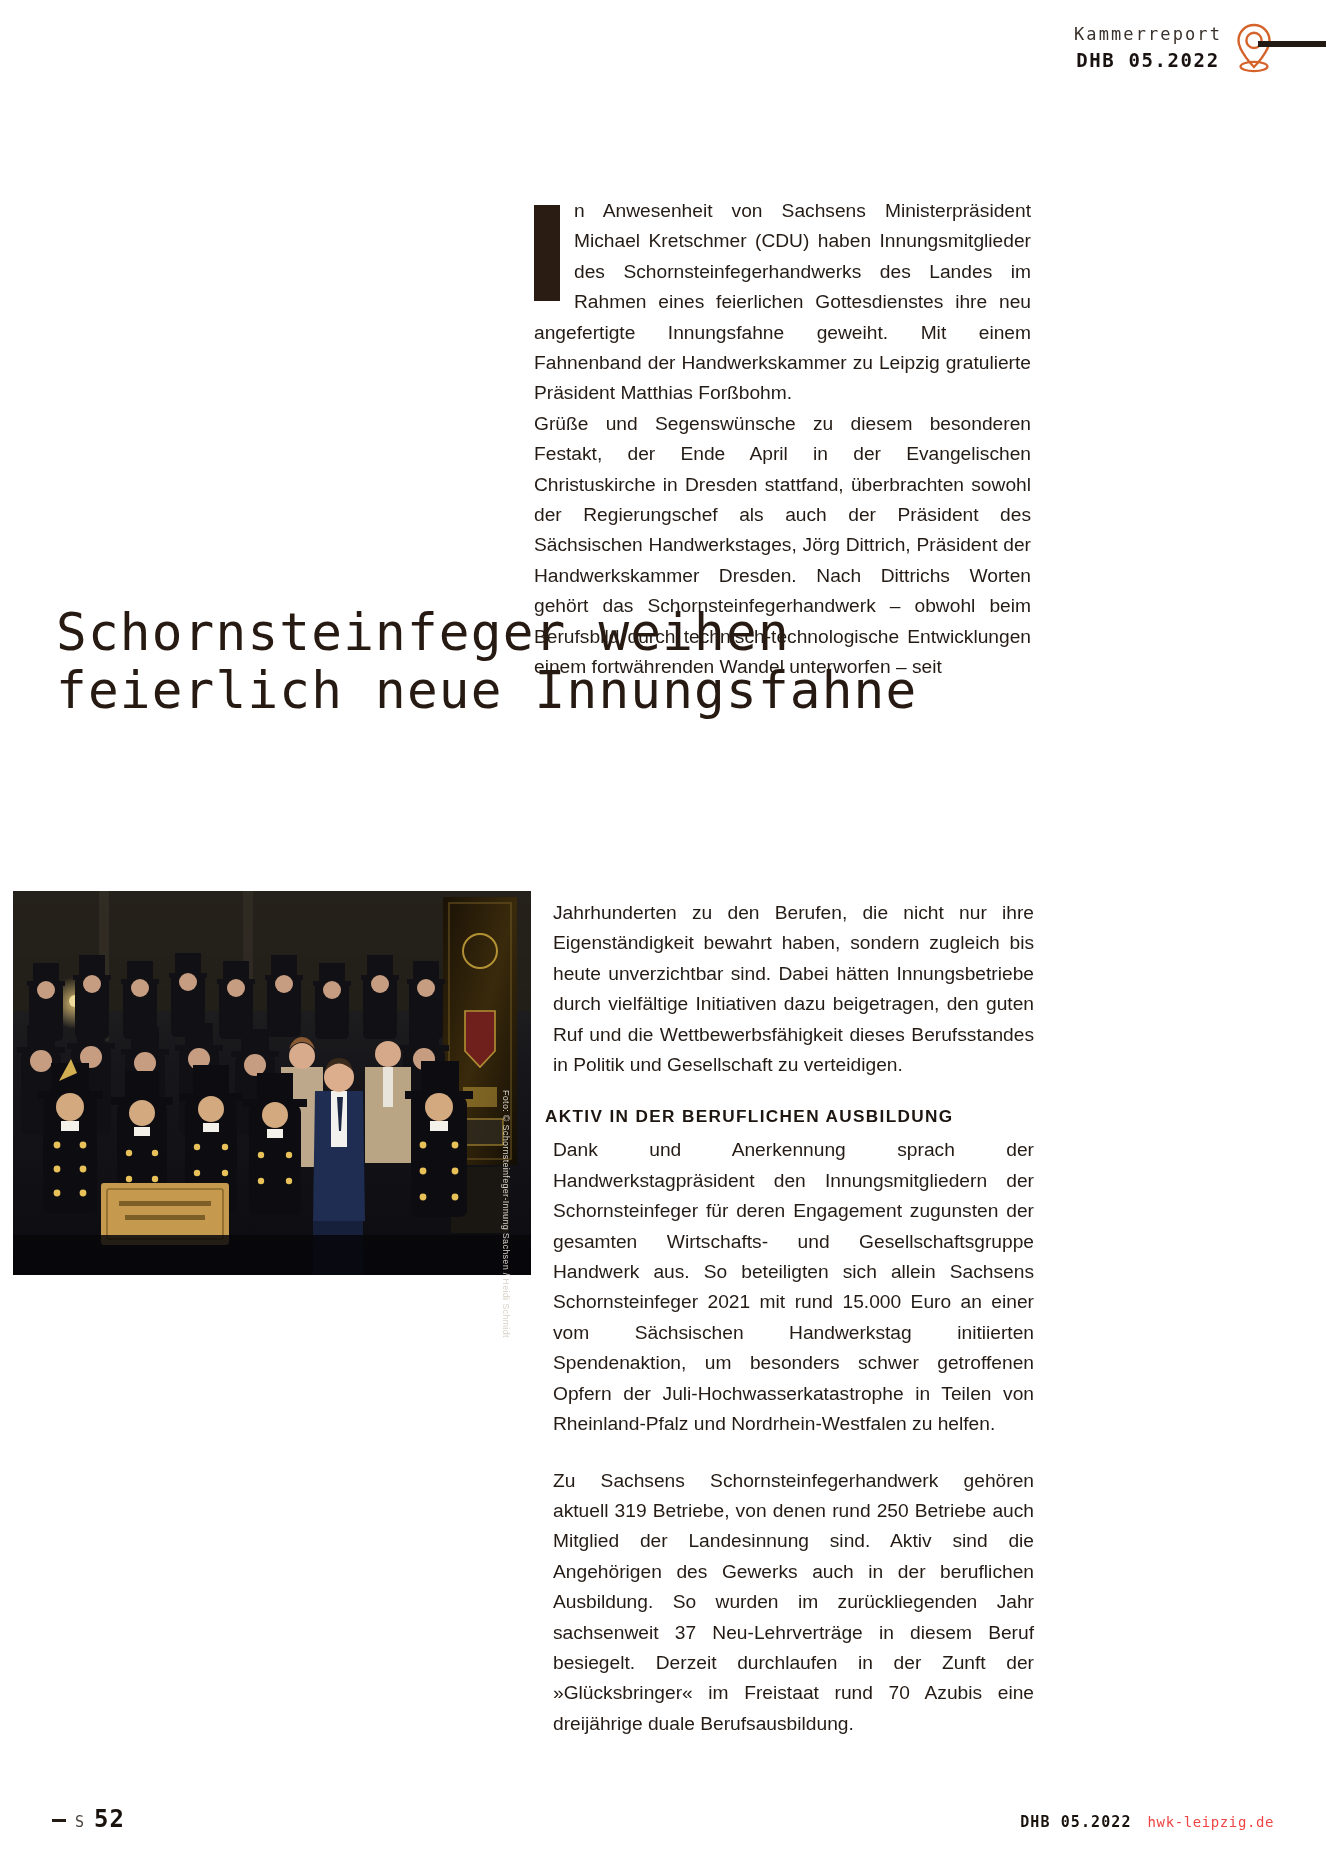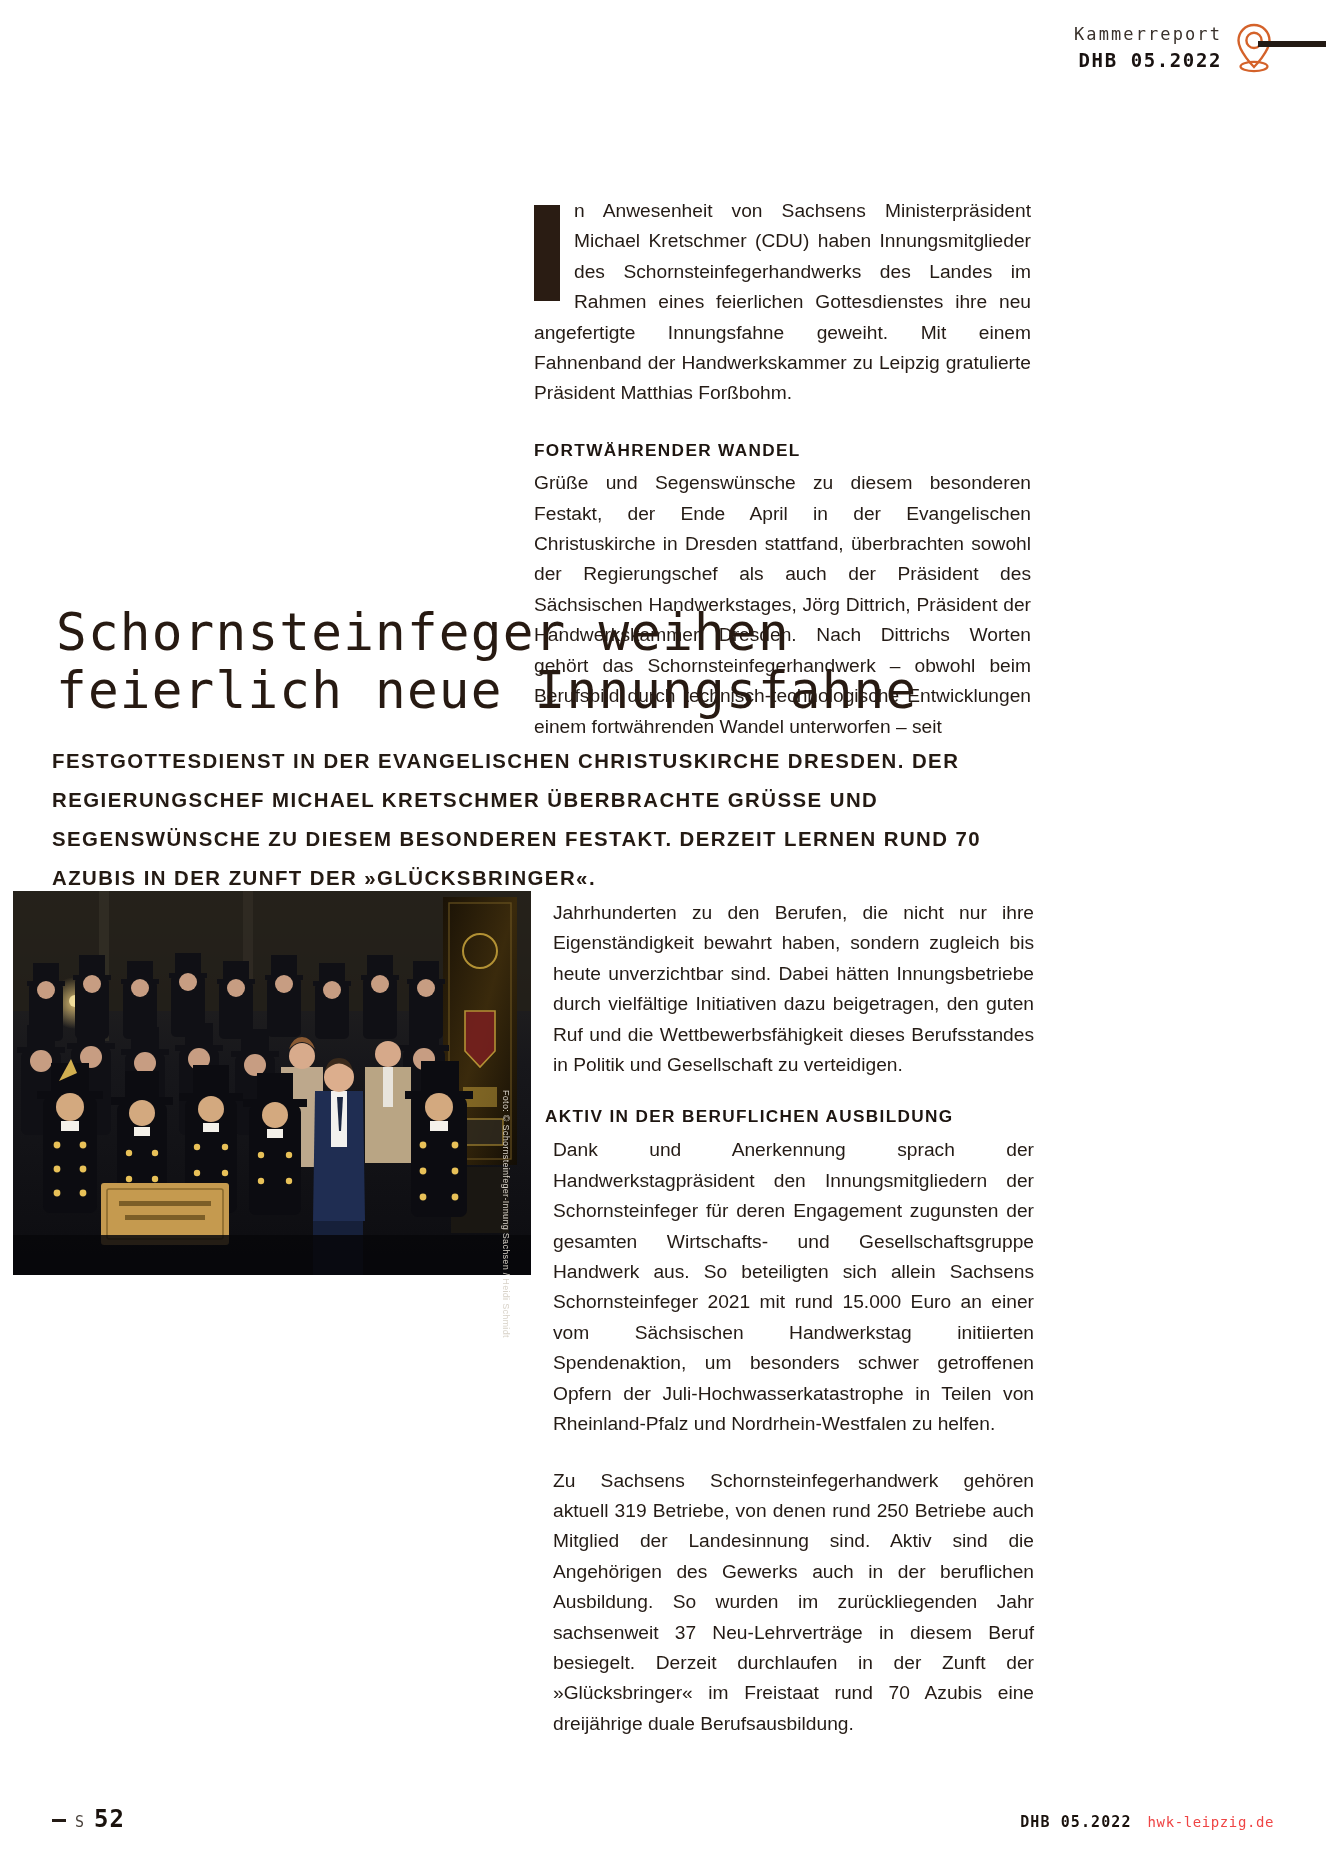--- a/index.html
+++ b/index.html
@@ -20,21 +20,21 @@
   
   .masthead {
     position: absolute;
     top: 22px;
     right: 52px;
     display: flex;
     align-items: center;
     gap: 12px;
   }
   .masthead-text {
-    text-align: right;
+    text-align: center;
     line-height: 1.25;
   }
   .masthead-kicker {
     font-family: "DejaVu Sans Mono", monospace;
     font-size: 17px;
     letter-spacing: 2.1px;
     color: #3a322c;
     display: block;
   }
   .masthead-issue {
@@ -220,30 +220,28 @@
         <circle cx="20" cy="18.4" r="7.6" fill="none" stroke="#d4622a" stroke-width="2.4"></circle>
         <ellipse cx="20" cy="44.5" rx="13.5" ry="4.6" fill="none" stroke="#d4622a" stroke-width="2.2"></ellipse>
       </svg>
     </span>
   </div>
   <div class="header-rule"></div>
 
   <div class="intro-col">
     <div class="dropcap"></div>
     <p>n Anwesenheit von Sachsens Ministerpräsident Michael Kretschmer (CDU) haben Innungsmitglieder des Schornsteinfegerhandwerks des Landes im Rahmen eines feierlichen Gottesdienstes ihre neu angefertigte Innungsfahne geweiht. Mit einem Fahnenband der Handwerkskammer zu Leipzig gratulierte Präsident Matthias Forßbohm.</p>
-    <div class="subhead">FORTWÄHRENDER WANDEL</div>
     <p class="body-para">Grüße und Segenswünsche zu diesem besonderen Festakt, der Ende April in der Evangelischen Christuskirche in Dresden stattfand, überbrachten sowohl der Regierungschef als auch der Präsident des Sächsischen Handwerkstages, Jörg Dittrich, Präsident der Handwerkskammer Dresden. Nach Dittrichs Worten gehört das Schornsteinfegerhandwerk – obwohl beim Berufsbild durch technisch-technologische Entwicklungen einem fortwährenden Wandel unterworfen – seit</p>
   </div>
 
   <h1 class="headline">
     <span>Schornsteinfeger weihen</span><br>
     <span>feierlich neue Innungsfahne</span>
   </h1>
 
-  <div class="standfirst">Festgottesdienst in der Evangelischen Christuskirche Dresden. Der Regierungschef Michael Kretschmer überbrachte Grüße und Segenswünsche zu diesem besonderen Festakt. Derzeit lernen rund 70 Azubis in der Zunft der »Glücksbringer«.</div>
 
   <div class="photo-wrap">
     <svg class="photo-canvas" viewBox="0 0 518 384" preserveAspectRatio="none" xmlns="http://www.w3.org/2000/svg">
       <defs>
         <linearGradient id="stoneBg" x1="0" y1="0" x2="0" y2="1">
           <stop offset="0%" stop-color="#2b2824"></stop>
           <stop offset="45%" stop-color="#17171b"></stop>
           <stop offset="100%" stop-color="#0c0c10"></stop>
         </linearGradient>
         <linearGradient id="flagG" x1="0" y1="0" x2="1" y2="1">

